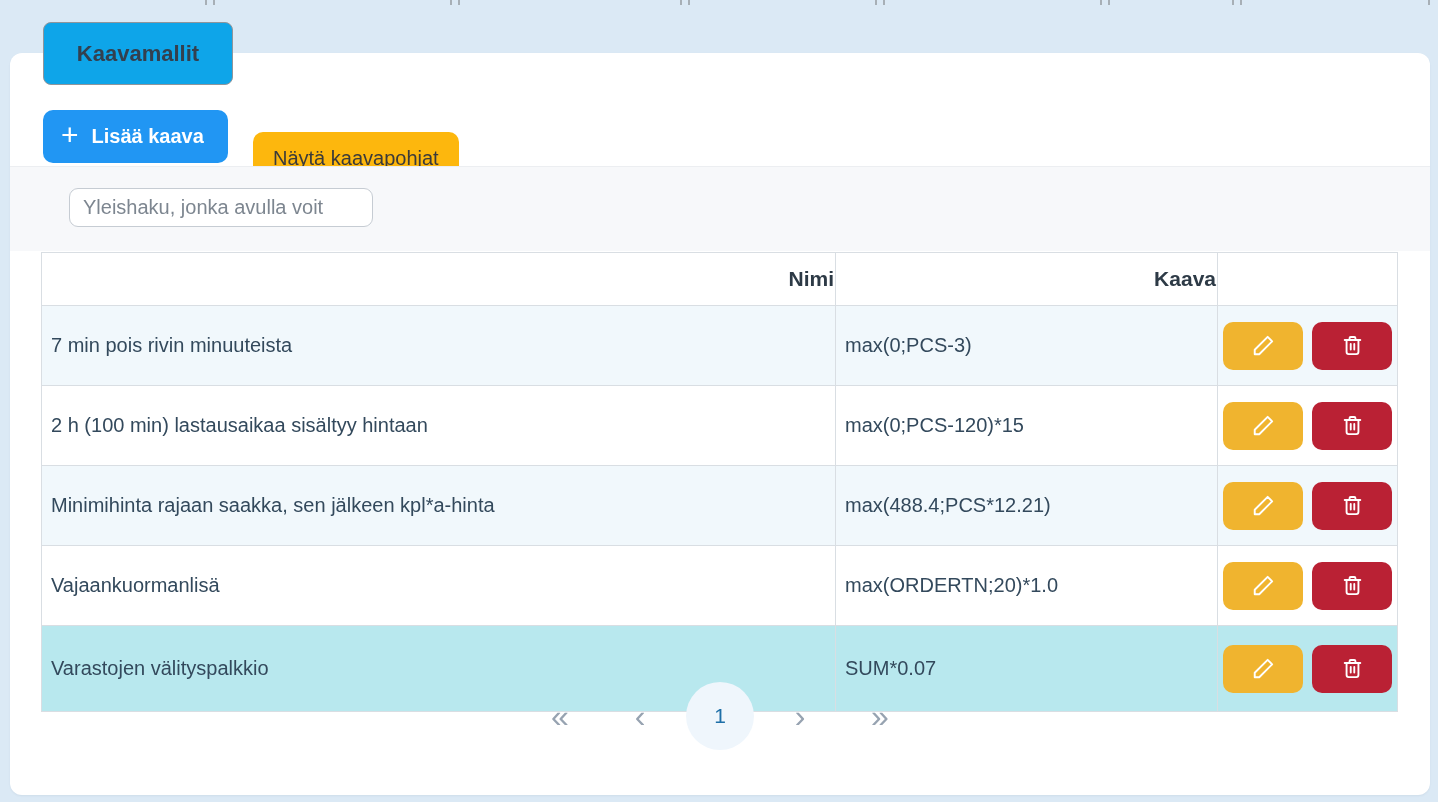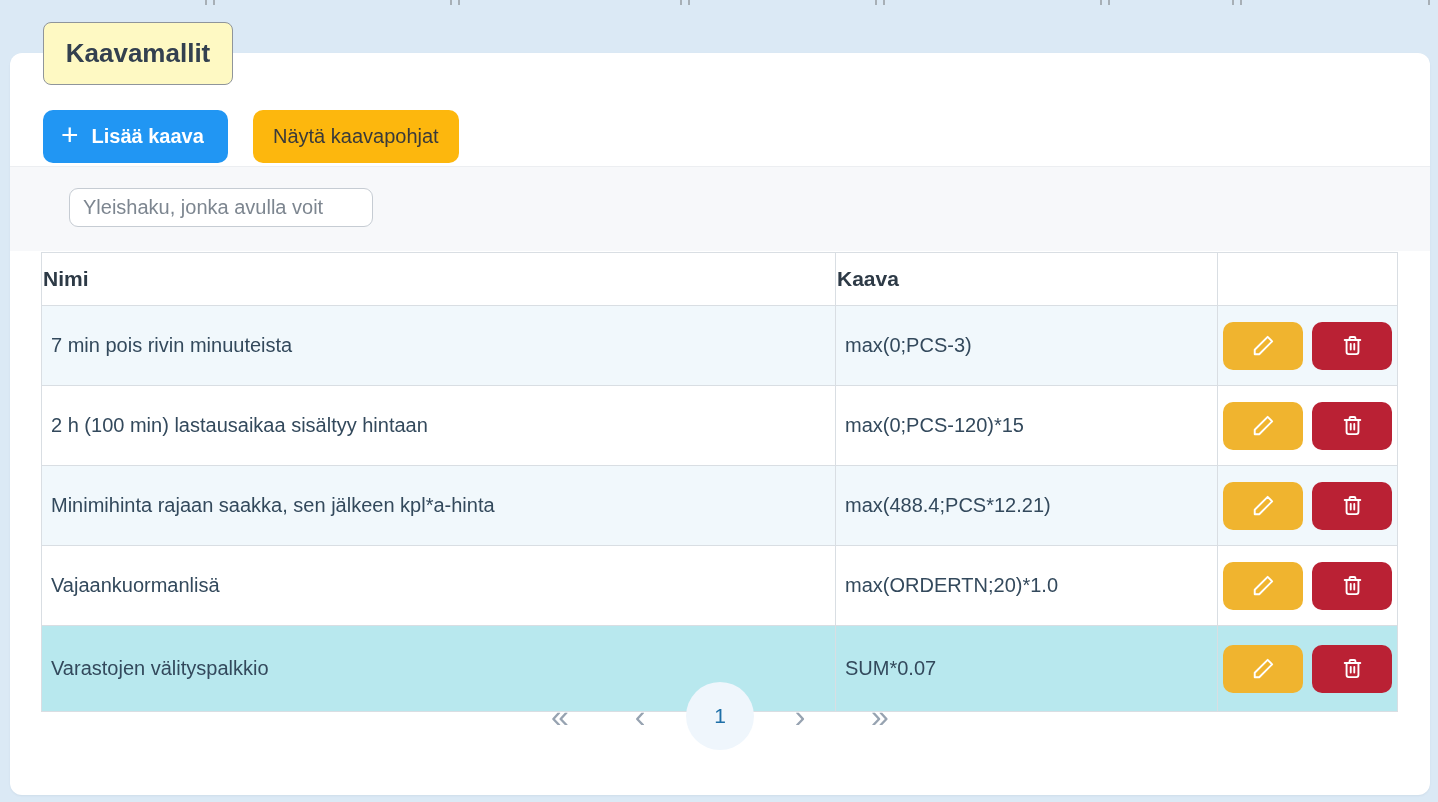--- a/index.html
+++ b/index.html
@@ -12,33 +12,33 @@
   
   .top-tick{position:absolute;top:0;height:5px;width:2px;background:#9aa0a6;opacity:.8;}
 
   .card{
     position:absolute;left:10px;top:53px;width:1420px;height:742px;
     background:#ffffff;border-radius:12px;
     box-shadow:0 1px 2px rgba(60,90,120,.08);
   }
   .tab{
     position:absolute;left:43px;top:22px;width:190px;height:63px;
-    background:#fef9c3;border:1px solid #8f959b;border-radius:8px;
+    background:#0ea5e9;border:1px solid #8f959b;border-radius:8px;
     display:flex;align-items:center;justify-content:center;
-    font-size:26px;font-weight:bold;color:#33404f;z-index:3;
+    font-size:22px;font-weight:bold;color:#33404f;z-index:3;
     box-sizing:border-box;cursor:pointer;
   }
   .toolbar-btn{
     position:absolute;top:57px;height:53px;border:none;border-radius:10px;
     display:flex;align-items:center;font-size:20px;cursor:pointer;
     font-family:inherit;box-sizing:border-box;
   }
   .btn-add{left:33px;padding:0 24px 0 18px;color:#ffffff;font-weight:bold;gap:13px;}
   .btn-add .plus{font-size:30px;font-weight:400;line-height:1;margin-top:-3px;}
-  .btn-templates{left:243px;padding:0 20px;color:#3a3a3a;font-weight:400;}
+  .btn-templates{left:243px;padding:0 20px;color:#3a3a3a;font-weight:400;margin-top:22px;}
 
   .search-strip{
     position:absolute;left:0;top:113px;width:1420px;height:85px;
     background:#f7f8fa;border-top:1px solid #eceef1;box-sizing:border-box;
   }
   .search-input{
     position:absolute;left:59px;top:21px;width:304px;height:39px;
     background:#ffffff;border:1px solid #c6ccd3;border-radius:9px;
     padding:0 13px;font-size:20px;color:#0f766e;font-family:inherit;
     box-sizing:border-box;outline:none;
@@ -47,21 +47,21 @@
 
   table.grid{
     position:absolute;left:31px;top:199px;width:1356px;
     border-collapse:collapse;table-layout:fixed;
   }
   .grid th,.grid td{
     border:1px solid #d9dee3;box-sizing:border-box;
     font-size:20px;color:#33495c;overflow:hidden;white-space:nowrap;
   }
   .grid th{
-    height:53px;font-weight:bold;color:#2d3a46;text-align:left;background:#ffffff;font-size:21px;
+    height:53px;font-weight:bold;color:#2d3a46;text-align:right;background:#ffffff;font-size:21px;
   }
   .grid td{height:80px;padding:0 0 0 9px;background:#ffffff;}
   .grid tr.odd td{background:#f1f8fc;}
   .grid tr.highlight td{background:#b8e8ee;}
   .grid tr:last-child td{height:86px;}
   .col-name{width:794px;}
   .col-formula{width:382px;}
   .col-actions{width:180px;}
   td.actions{padding:0 0 0 5px;}
   .action-wrap{display:flex;align-items:center;gap:9px;}

